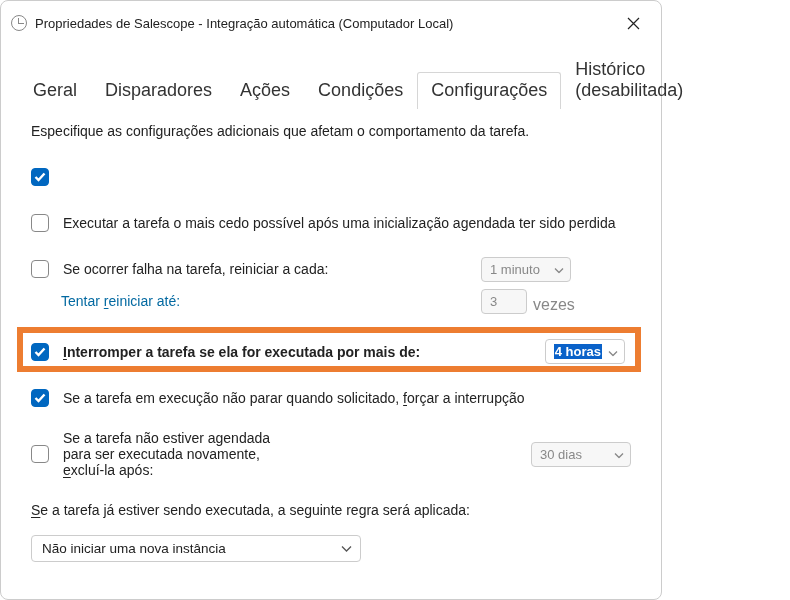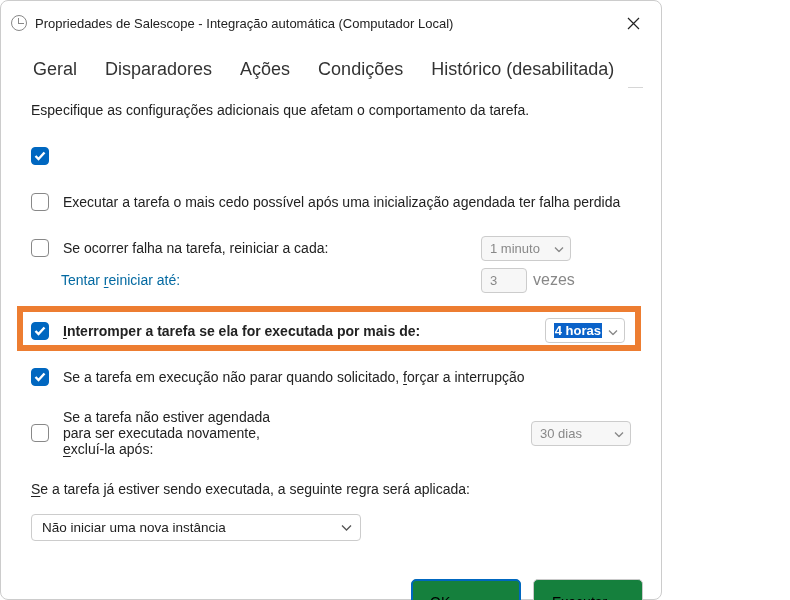--- a/index.html
+++ b/index.html
@@ -36,21 +36,21 @@
     .after-text { font-size: 16px; color: #888; margin-left: 6px; }
     .highlight-box { border: 6px solid #ed7d31; padding: 6px 10px 2px 8px; margin: -6px -10px 12px -14px; display: flex; align-items: center; gap: 14px; font-weight: bold; }
     .highlight-box .select { min-width: 72px; }
     .highlight-box .selected-text { background: #0a62c9; color: #fff; padding: 0 1px; }
     .wide-select { border: 1px solid #ccc; border-radius: 4px; padding: 5px 26px 5px 10px; font-size: 13.5px; width: 330px; position: relative; display: inline-flex; align-items: center; background: #fff; cursor: pointer; }
     .wide-select .caret { position: absolute; right: 8px; top: 50%; transform: translateY(-50%); }
     .wide-select .caret svg { stroke: #555; stroke-width: 1.3; fill: none; }
     .footer { display: flex; justify-content: flex-end; gap: 12px; padding: 10px 18px 14px 18px; }
     .btn { min-width: 110px; padding: 14px 18px; font-size: 14px; border: 1px solid #c9c9c9; border-radius: 5px; background: #15803d; cursor: pointer; text-align: left; }
     .btn.primary { border-color: #0067c0; box-shadow: inset 0 0 0 1px #0067c0; }
-    .col-right { display: flex; align-items: center; width: 150px; flex-shrink: 0; }
+    .col-right { display: flex; align-items: flex-end; width: 150px; flex-shrink: 0; }
     .filler { flex: 1; }
   </style>
 </head>
 <body>
 
 <div class="window">
   <div class="titlebar">
     <span class="icon"></span>
     <span class="title">Propriedades de Salescope - Integração automática (Computador Local)</span>
     <span class="close-btn">
@@ -58,39 +58,40 @@
           <path d="M1 1 L12 12 M12 1 L1 12"></path>
         </svg>
     </span>
   </div>
 
   <div class="tabs">
     <div class="tab">Geral</div>
     <div class="tab">Disparadores</div>
     <div class="tab">Ações</div>
     <div class="tab">Condições</div>
+    <div class="tab active">Configurações</div>
     <div class="tab">Histórico (desabilitada)</div>
     <div class="tab-divider"></div>
   </div>
   <div class="tabline"></div>
 
   <div class="content">
     <div class="desc">Especifique as configurações adicionais que afetam o comportamento da tarefa.</div>
 
     <div class="row">
       <span class="checkbox checked">
           <svg width="12" height="10" viewBox="0 0 12 10">
             <path d="M1.5 5 L4.5 8 L10.5 1.5"></path>
           </svg>
         </span>
     </div>
 
     <div class="row">
       <span class="checkbox"></span>
-      <span class="lbl">Executar a tarefa o mais cedo possível após uma inicialização agendada ter falha perdida</span>
+      <span class="lbl">Executar a tarefa o mais cedo possível após uma inicialização agendada ter sido perdida</span>
     </div>
 
     <div class="row tight">
       <span class="checkbox"></span>
       <span class="lbl">Se ocorrer falha na tarefa, reiniciar a cada:</span>
       <span class="col-right">
         <span class="select">
           <span>1 minuto</span>
           <span class="caret"><svg width="10" height="6" viewBox="0 0 10 6">
                 <path d="M1 1 L5 5 L9 1"></path>

